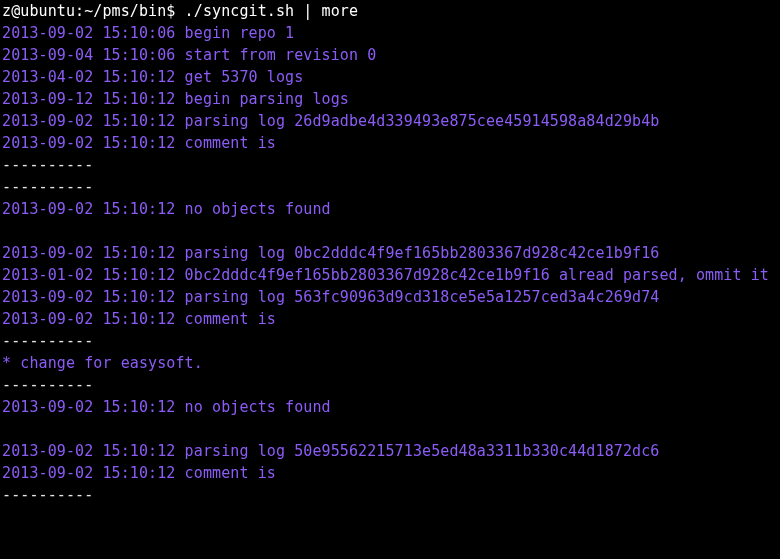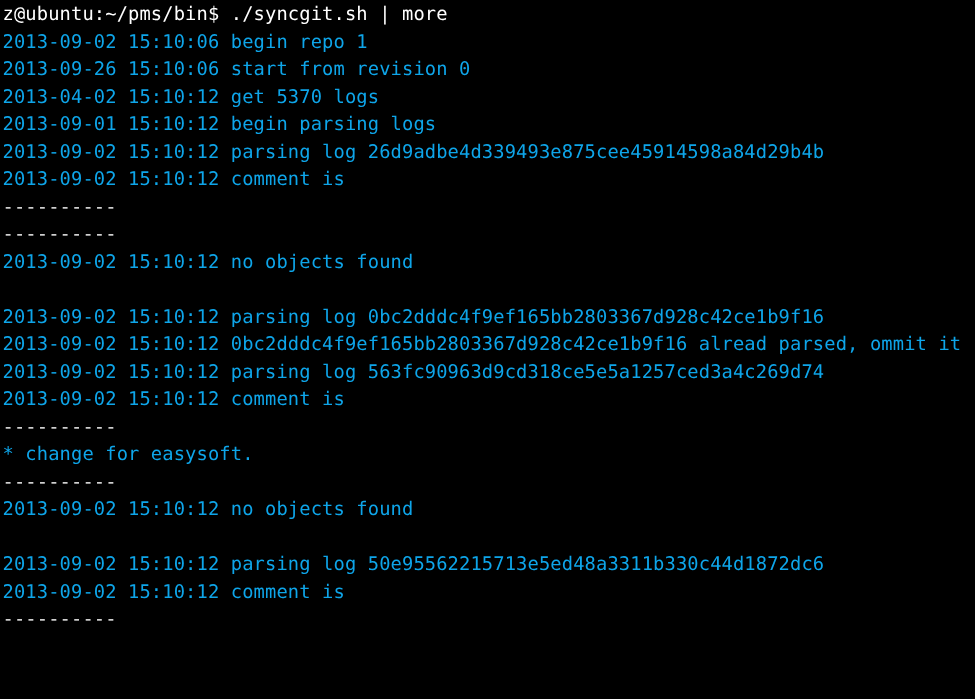--- a/index.html
+++ b/index.html
@@ -26,51 +26,51 @@
     overflow: hidden;
     position: relative;
   }
   .term-line {
     white-space: pre;
     height: 22px;
     line-height: 22px;
     padding-left: 2px;
     letter-spacing: 0.1px;
     font-family: "DejaVu Sans Mono", "Liberation Mono", monospace;
-    color: #0ea5e9;
+    color: #8b5cf6;
     margin: 0;
   }
   .term-line.blank {
     color: transparent;
   }
   .term-line.prompt {
     color: #ffffff;
   }
   .term-line.sep {
     color: #e6e6e6;
   }
 </style>
 </head>
 <body>
 
 <div id="terminal">
   <div id="terminal-output">
       <div class="term-line prompt">z@ubuntu:~/pms/bin$ ./syncgit.sh | more</div>
       <div class="term-line log">2013-09-02 15:10:06 begin repo 1</div>
-      <div class="term-line log">2013-09-26 15:10:06 start from revision 0</div>
+      <div class="term-line log">2013-09-04 15:10:06 start from revision 0</div>
       <div class="term-line log">2013-04-02 15:10:12 get 5370 logs</div>
-      <div class="term-line log">2013-09-01 15:10:12 begin parsing logs</div>
+      <div class="term-line log">2013-09-12 15:10:12 begin parsing logs</div>
       <div class="term-line log">2013-09-02 15:10:12 parsing log 26d9adbe4d339493e875cee45914598a84d29b4b</div>
       <div class="term-line log">2013-09-02 15:10:12 comment is</div>
       <div class="term-line sep">----------</div>
       <div class="term-line sep">----------</div>
       <div class="term-line log">2013-09-02 15:10:12 no objects found</div>
       <div class="term-line blank"></div>
       <div class="term-line log">2013-09-02 15:10:12 parsing log 0bc2dddc4f9ef165bb2803367d928c42ce1b9f16</div>
-      <div class="term-line log">2013-09-02 15:10:12 0bc2dddc4f9ef165bb2803367d928c42ce1b9f16 alread parsed, ommit it</div>
+      <div class="term-line log">2013-01-02 15:10:12 0bc2dddc4f9ef165bb2803367d928c42ce1b9f16 alread parsed, ommit it</div>
       <div class="term-line log">2013-09-02 15:10:12 parsing log 563fc90963d9cd318ce5e5a1257ced3a4c269d74</div>
       <div class="term-line log">2013-09-02 15:10:12 comment is</div>
       <div class="term-line sep">----------</div>
       <div class="term-line comment">* change for easysoft.</div>
       <div class="term-line sep">----------</div>
       <div class="term-line log">2013-09-02 15:10:12 no objects found</div>
       <div class="term-line blank"></div>
       <div class="term-line log">2013-09-02 15:10:12 parsing log 50e95562215713e5ed48a3311b330c44d1872dc6</div>
       <div class="term-line log">2013-09-02 15:10:12 comment is</div>
       <div class="term-line sep">----------</div>

